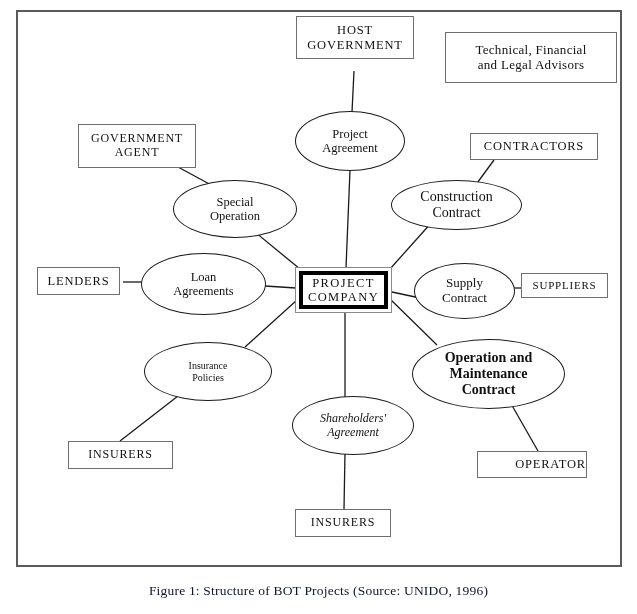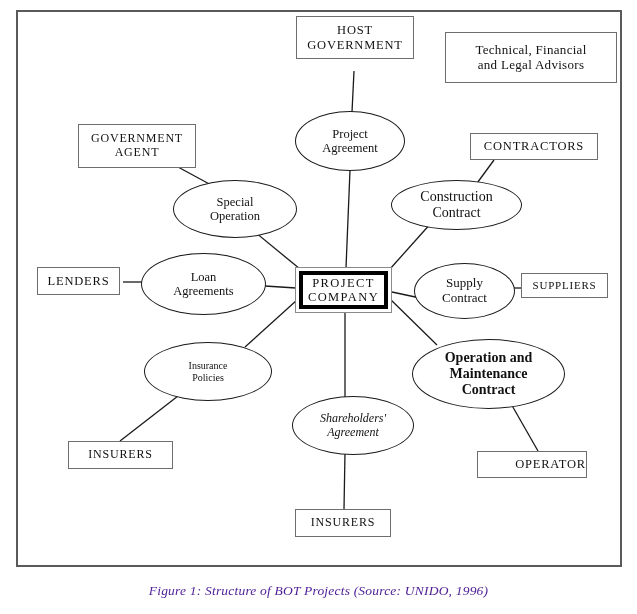--- a/index.html
+++ b/index.html
@@ -86,23 +86,22 @@
     white-space: pre-line;
     letter-spacing: 1.4px;
     font-size: 12.5px;
   }
   .caption {
     position: absolute;
     left: 0;
     top: 583px;
     width: 637px;
     text-align: center;
-    font-style: italic;
     font-size: 13.5px;
-    color: #4c1d95;
+    color: #0f172a;
     letter-spacing: 0.2px;
   }
   
   #node-host-government    { left: 296px; top: 16px;  width: 118px; height: 43px; font-size: 12.5px; }
   #node-advisors           { left: 445px; top: 32px;  width: 172px; height: 51px; font-size: 13px; letter-spacing: 0.3px; }
   #node-government-agent   { left: 78px;  top: 124px; width: 118px; height: 44px; font-size: 12px; }
   #node-contractors        { left: 470px; top: 133px; width: 128px; height: 27px; font-size: 12.5px; }
   #node-lenders            { left: 37px;  top: 267px; width: 83px;  height: 28px; font-size: 12.5px; }
   #node-suppliers          { left: 521px; top: 273px; width: 87px;  height: 25px; font-size: 11px; }
   #node-insurers           { left: 68px;  top: 441px; width: 105px; height: 28px; font-size: 12px; }

